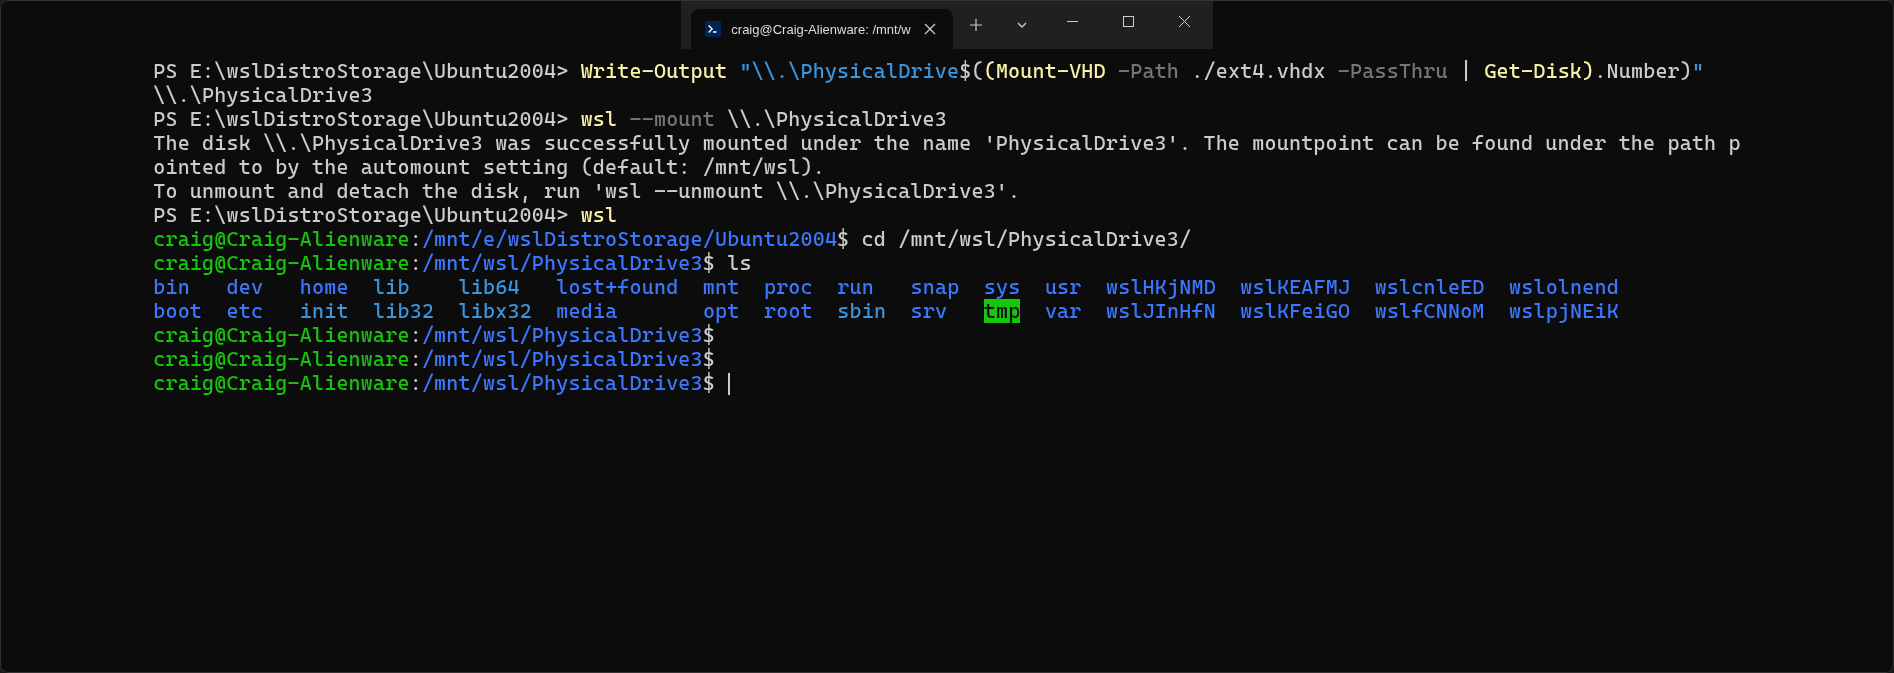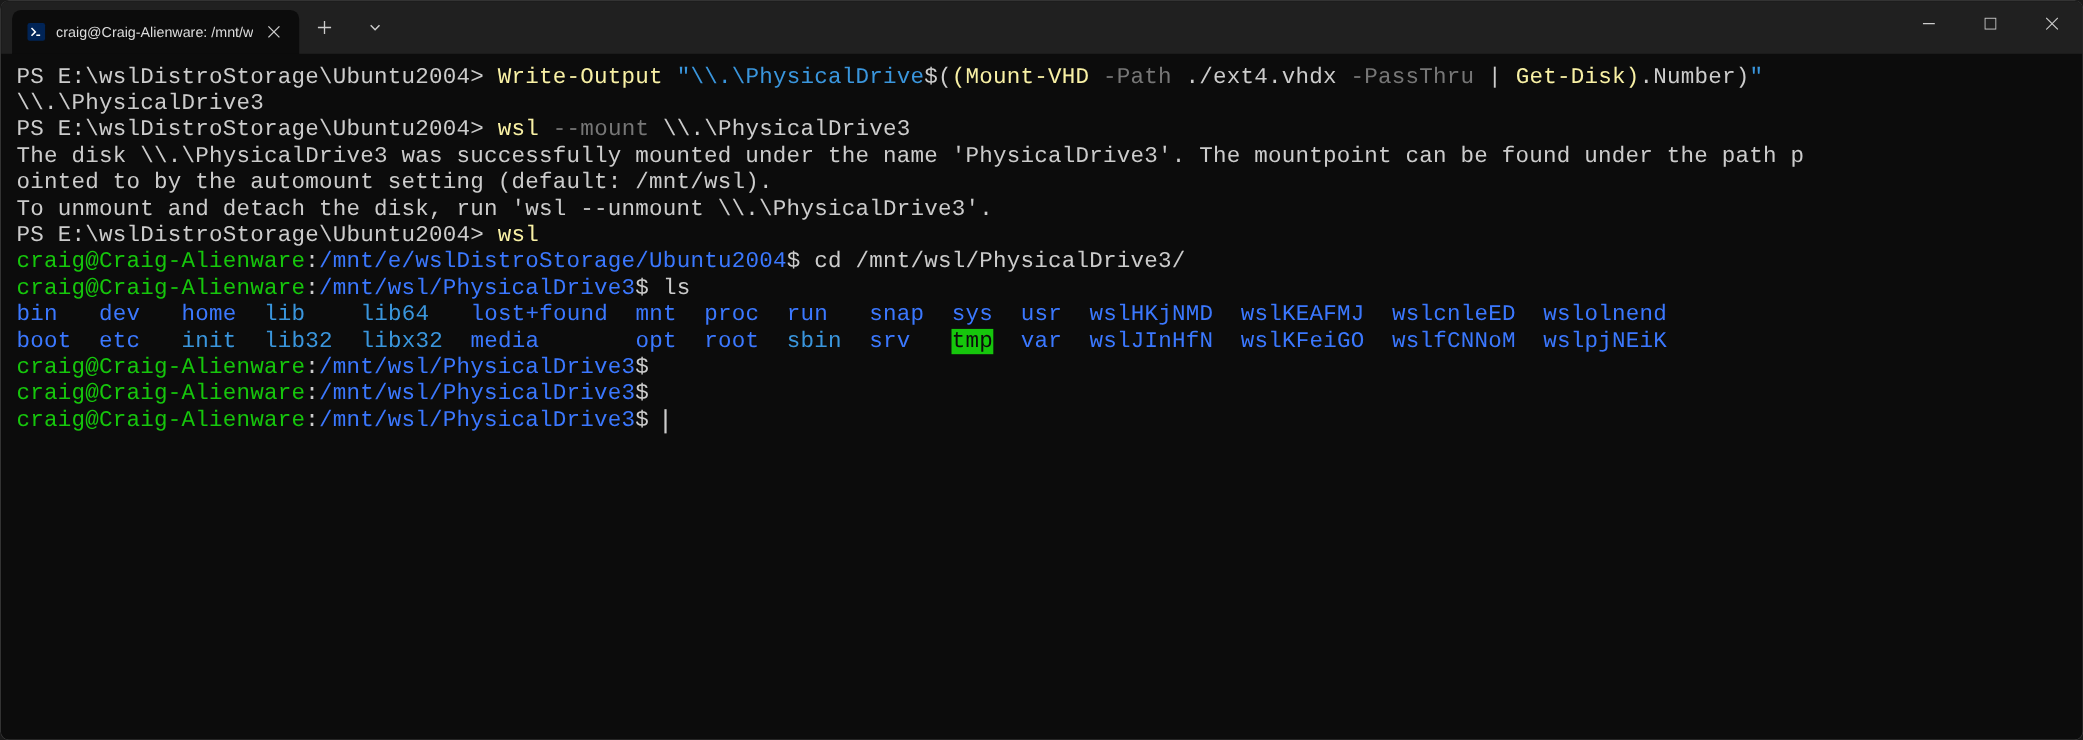--- a/index.html
+++ b/index.html
@@ -14,20 +14,21 @@
   }
   .window {
     width: 100%;
     height: 100%;
     background: #0c0c0c;
     display: flex;
     flex-direction: column;
     border: 1px solid #333;
     border-radius: 8px;
     overflow: hidden;
+    align-items: center;
   }
   .titlebar {
     height: 48px;
     background: #202020;
     display: flex;
     align-items: flex-start;
     justify-content: space-between;
   }
   .tabs-area {
     display: flex;
@@ -107,21 +108,20 @@
   .terminal {
     flex: 1;
     background: #0c0c0c;
     padding: 10px 14px;
     font-size: 20.5px;
     line-height: 1.17;
     color: #cccccc;
     white-space: pre;
     overflow: hidden;
     letter-spacing: 0.2px;
-    font-family: Liberation Mono, monospace;
   }
   .c-white  { color: #cccccc; }
   .c-yellow { color: #f9f1a5; }
   .c-brightgreen { color: #16c60c; }
   .c-gray   { color: #767676; }
   .c-cyan   { color: #3a96dd; }
   .c-brightblue { color: #3b78ff; }
   .tmp-hl {
     background: #16c60c;
     color: #0c0c0c;

